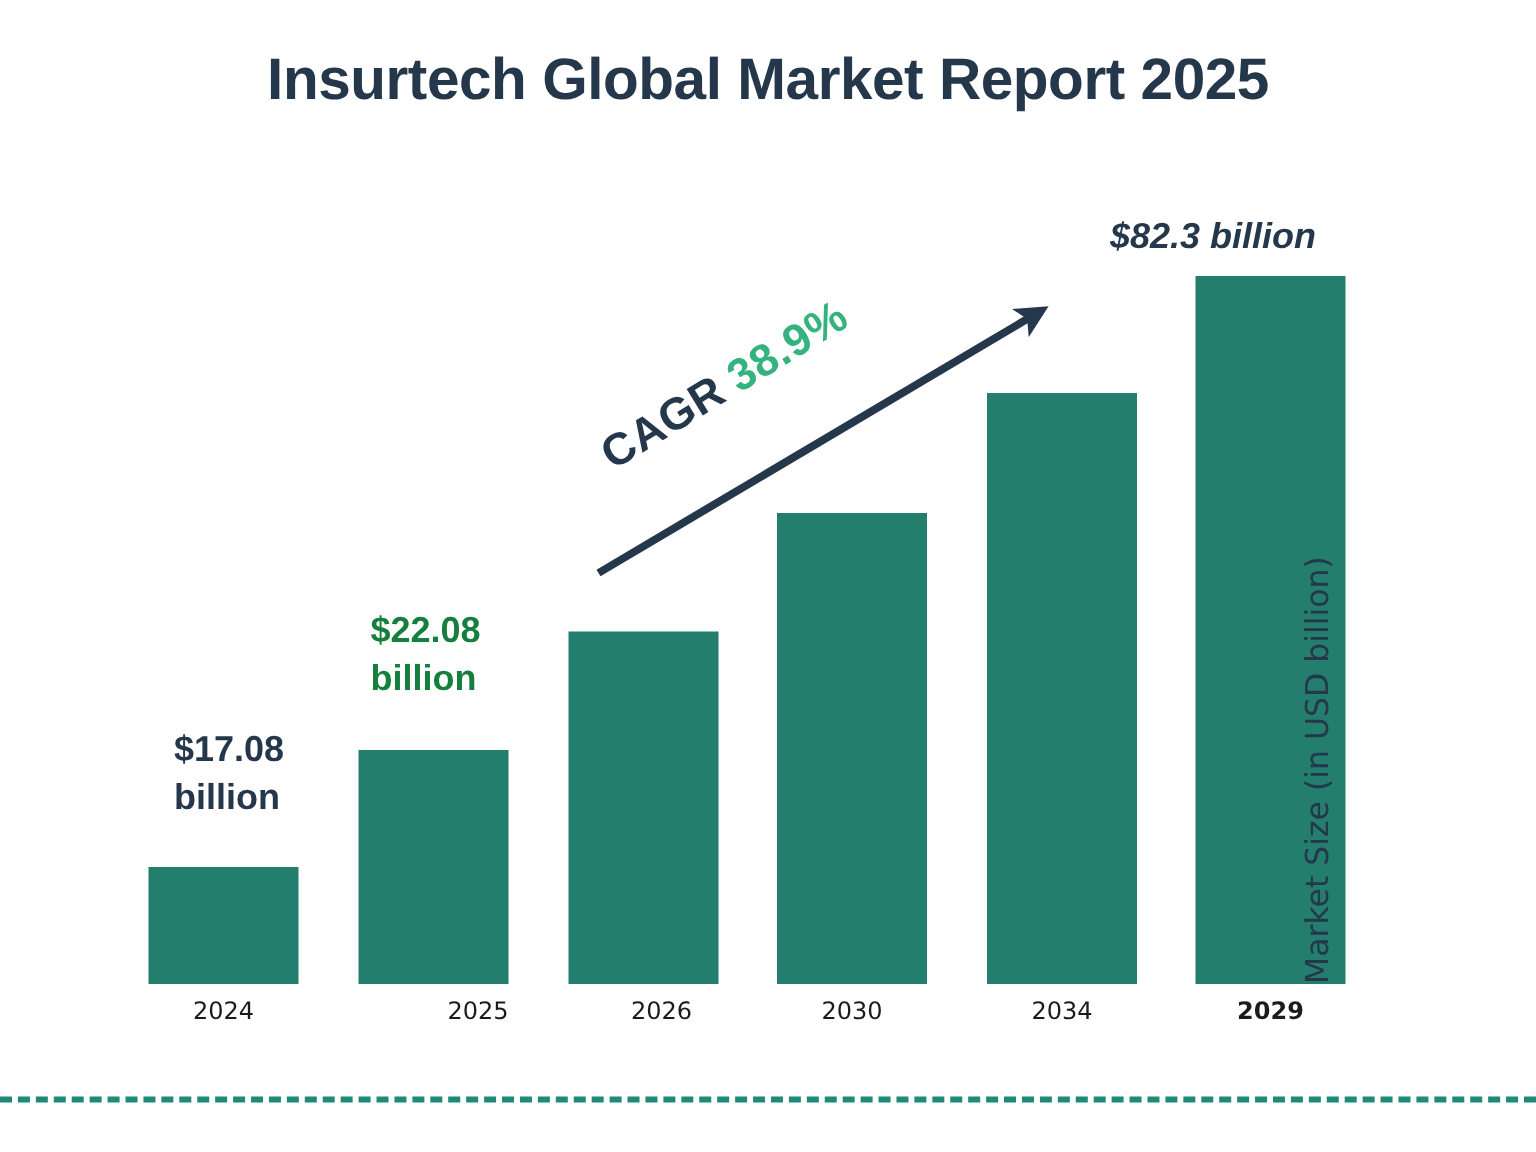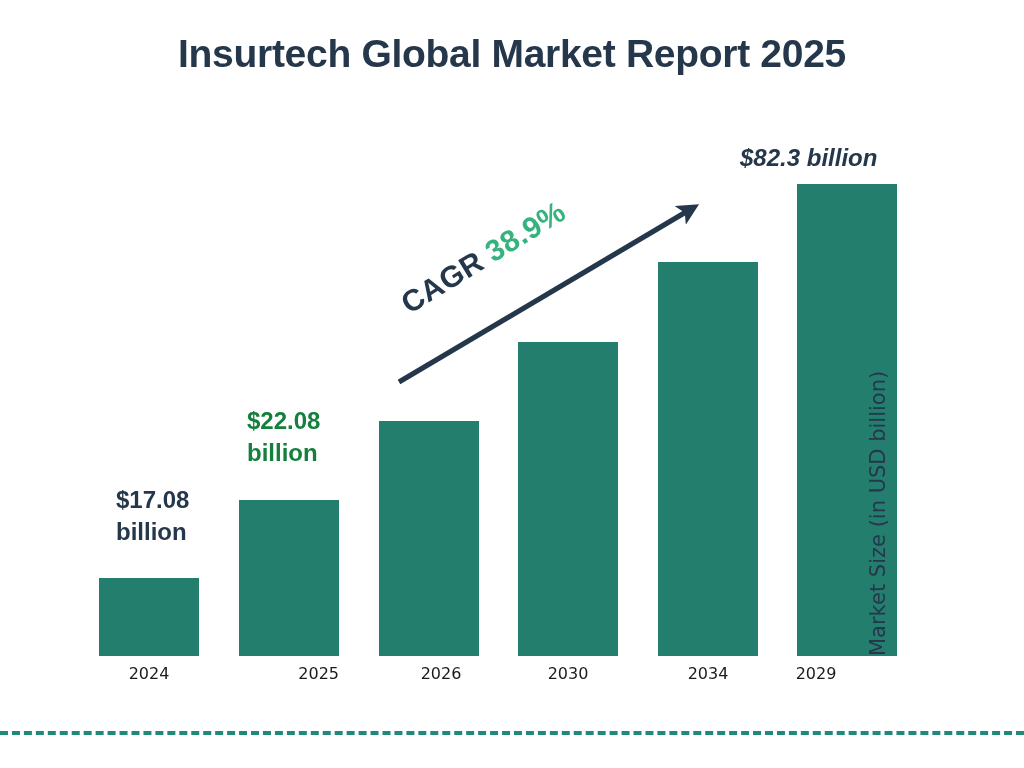--- a/index.html
+++ b/index.html
@@ -165,21 +165,21 @@
     <div class="bar" style="left:379px; top:421px; width:100px; height:235px;"></div>
     <div class="bar" style="left:518px; top:342px; width:100px; height:314px;"></div>
     <div class="bar" style="left:658px; top:262px; width:100px; height:394px;"></div>
     <div class="bar" style="left:797px; top:184px; width:100px; height:472px;"></div>
 
     <div class="xtick" style="left:99px;">2024</div>
     <div class="xtick" style="left:239px;text-align:right;">2025</div>
     <div class="xtick" style="left:391px;">2026</div>
     <div class="xtick" style="left:518px;">2030</div>
     <div class="xtick" style="left:658px;">2034</div>
-    <div class="xtick" style="left:766px;">2029</div>
+    <div class="xtick" style="left:797px;font-weight:bold;">2029</div>
 
     <div class="vlabel navy" style="left:100px; top:484px;margin-left:16px;">$17.08
 billion</div>
     <div class="vlabel green" style="left:247px; top:405px;">$22.08
 billion</div>
     <div class="vlabel navy" style="left:740px; top:142px;font-style:italic;">$82.3 billion</div>
 
     <svg style="position:absolute; left:0; top:0; width:1024px; height:768px; pointer-events:none;">
       <defs>
         <marker id="arrowhead" markerWidth="4.2" markerHeight="4.2" refX="2.4" refY="2.1" orient="auto">

